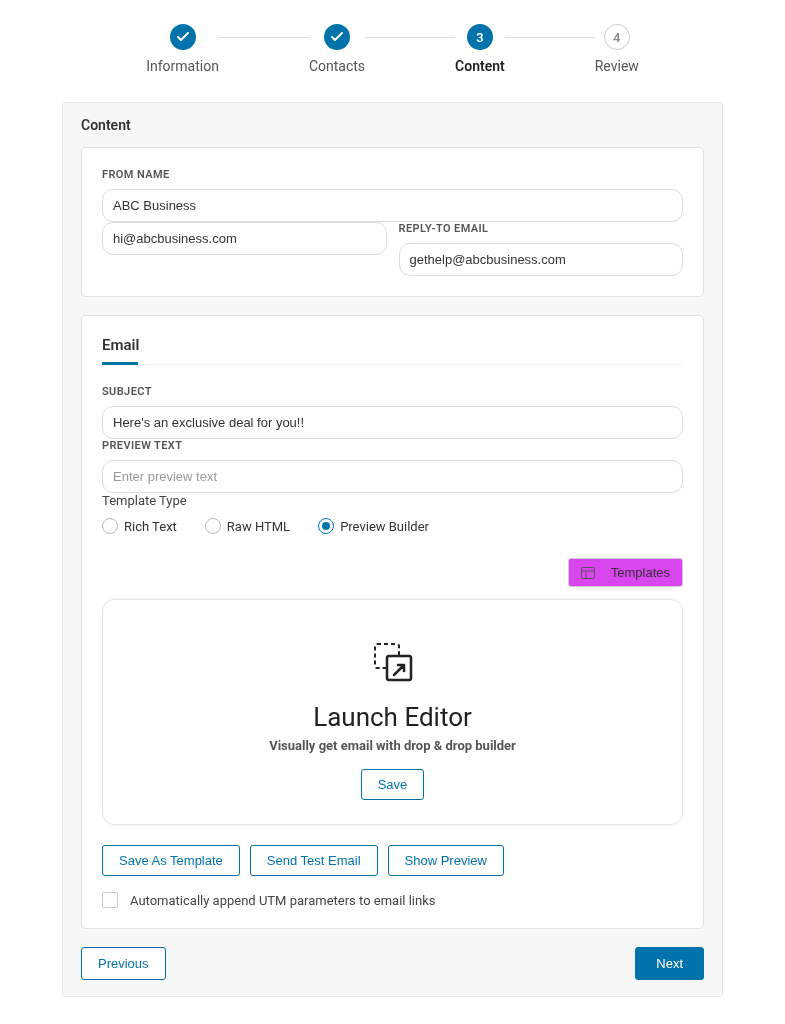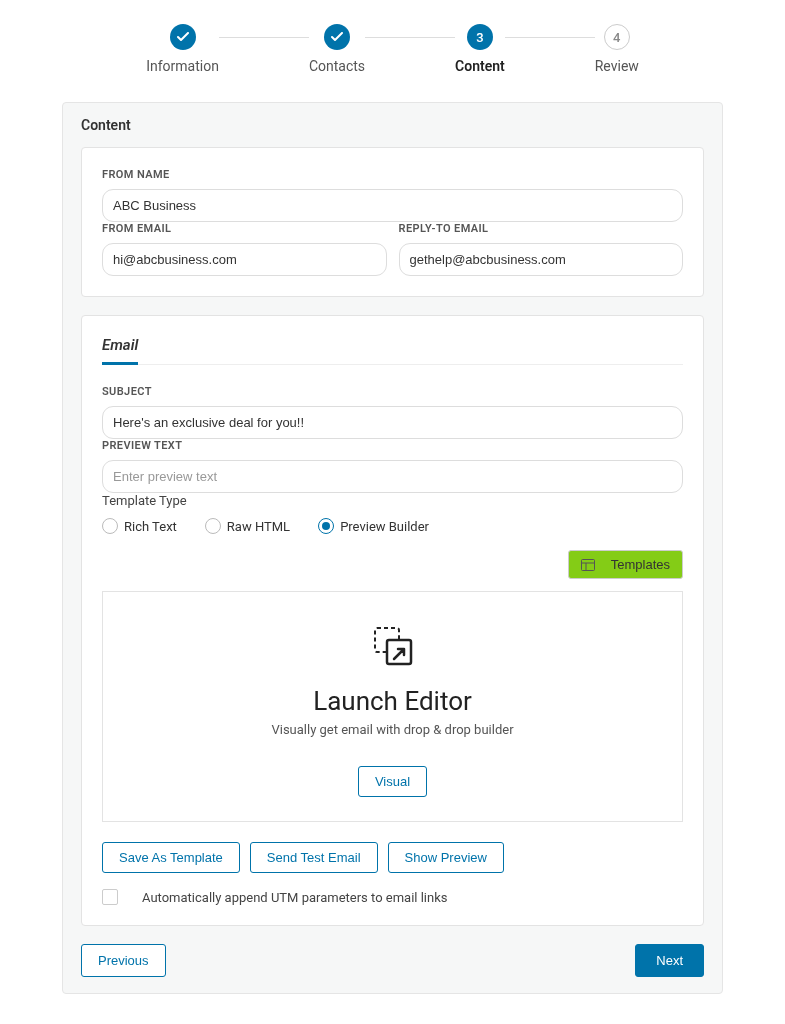--- a/index.html
+++ b/index.html
@@ -104,21 +104,20 @@
   input[type="text"]::placeholder { color: #999; }
 
   .tab-header {
     font-weight: 600;
     font-size: 15px;
     color: #333;
     padding-bottom: 10px;
     margin-bottom: 20px;
     border-bottom: 1px solid #eee;
     position: relative;
-    font-style: italic;
   }
   .tab-header::after {
     content: '';
     position: absolute;
     bottom: -1px;
     left: 0;
     width: 36px;
     height: 3px;
     background: #0073aa;
   }
@@ -126,21 +125,21 @@
   .plain-label {
     font-size: 13px;
     color: #444;
     margin-bottom: 10px;
     display: block;
   }
   .radio-row {
     display: flex;
     gap: 28px;
     align-items: center;
-    margin-bottom: 16px;
+    margin-bottom: 24px;
   }
   .radio-item {
     display: flex;
     align-items: center;
     gap: 6px;
     font-size: 13px;
     color: #333;
     cursor: pointer;
   }
   .radio-circle {
@@ -161,65 +160,66 @@
     border-radius: 50%;
     background: #0073aa;
   }
 
   .templates-btn-row {
     display: flex;
     justify-content: flex-end;
     margin-bottom: 12px;
   }
   .btn-secondary {
-    background: #84cc16;
+    background: #d946ef;
     border: 1px solid #ccc;
     border-radius: 3px;
     padding: 6px 12px;
     font-size: 13px;
     color: #333;
     cursor: pointer;
     display: inline-flex;
     align-items: center;
     gap: 16px;
   }
 
   .launch-box {
     border: 1px solid #e3e3e3;
-    border-radius: 0;
+    border-radius: 12px;
     text-align: center;
-    padding: 32px 20px 24px 20px;
+    padding: 40px 20px 24px 20px;
     margin-bottom: 20px;
   }
   .launch-title {
     font-size: 26px;
     color: #222;
     margin: 14px 0 6px 0;
     font-weight: 400;
   }
   .launch-sub {
     font-size: 13px;
     color: #555;
-    margin-bottom: 29px;
+    margin-bottom: 16px;
+    font-weight: bold;
   }
   .btn-outline {
     background: #fff;
     border: 1px solid #0073aa;
     color: #0073aa;
     padding: 7px 16px;
     border-radius: 3px;
     font-size: 13px;
     cursor: pointer;
   }
   .btn-row { display: flex; gap: 10px; margin-bottom: 16px; }
 
   .checkbox-row {
     display: flex;
     align-items: center;
-    gap: 24px;
+    gap: 12px;
     font-size: 13px;
     color: #444;
   }
   .checkbox-box {
     width: 16px;
     height: 16px;
     border: 1px solid #ccc;
     border-radius: 2px;
     background: #fff;
   }
@@ -286,21 +286,20 @@
 <div class="panel">
   <div class="panel-header">Content</div>
 
   <div class="card">
     <div class="field-group">
       <label class="field-label">FROM NAME</label>
       <input type="text" value="ABC Business" style="">
     </div>
     <div class="field-row">
       <div class="field-col field-group">
-        <label class="field-label">FROM EMAIL</label>
         <input type="text" value="hi@abcbusiness.com" style="">
       </div>
       <div class="field-col field-group">
         <label class="field-label">REPLY-TO EMAIL</label>
         <input type="text" value="gethelp@abcbusiness.com" style="">
       </div>
     </div>
   </div>
 
   <div class="card">
@@ -349,21 +348,21 @@
     <div class="launch-box">
       <span class="launch-icon">
         <svg width="48" height="44" viewBox="0 0 48 44">
           <rect x="6" y="4" width="24" height="24" rx="2" stroke="#222" stroke-width="2" stroke-dasharray="4 3" fill="none"></rect>
           <rect x="18" y="16" width="24" height="24" rx="2" stroke="#222" stroke-width="2.5" fill="#fff"></rect>
           <path d="M25 35 L35 25 M35 25 L35 31 M35 25 L29 25" stroke="#222" stroke-width="2.5" fill="none" stroke-linecap="round" stroke-linejoin="round"></path>
         </svg>
       </span>
       <div class="launch-title">Launch Editor</div>
       <div class="launch-sub">Visually get email with drop &amp; drop builder</div>
-      <button class="btn-outline">Visual</button>
+      <button class="btn-outline">Save</button>
     </div>
 
     <div class="btn-row">
       <button class="btn-outline">Save As Template</button>
       <button class="btn-outline">Send Test Email</button>
       <button class="btn-outline">Show Preview</button>
     </div>
 
     <div class="checkbox-row">
       <span class="checkbox-box"></span>

